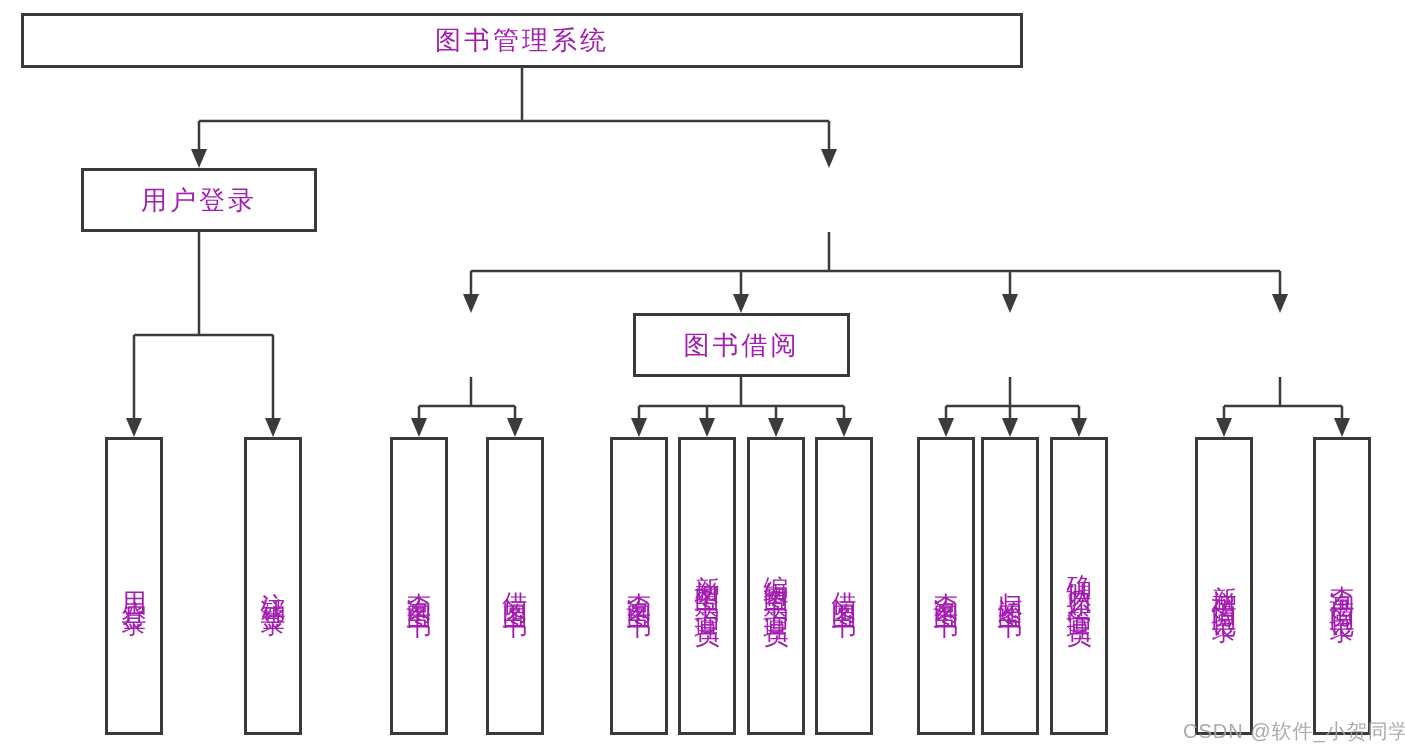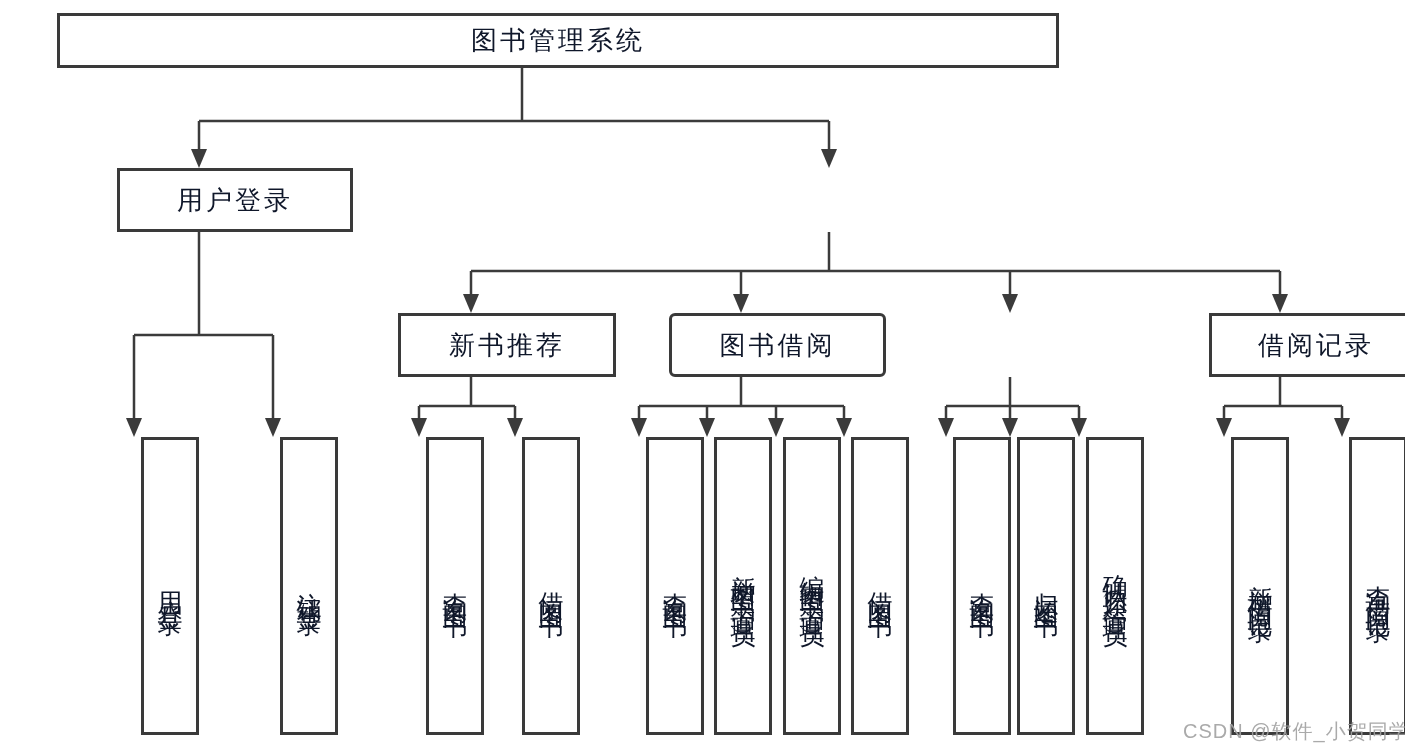--- a/index.html
+++ b/index.html
@@ -8,43 +8,42 @@
     width:1405px;height:747px;
     background:#ffffff;
     font-family:"Liberation Sans",sans-serif;
     overflow:hidden;
   }
   .box{
     position:absolute;
     box-sizing:border-box;
     border:3px solid #3a3a3a;
     background:#ffffff;
-    color:#0f172a;
+    color:#a21caf;
     display:flex;
     align-items:center;
     justify-content:center;
     z-index:2;
-    margin-left:36px;
   }
   .h-box{font-size:26px;letter-spacing:3px;white-space:nowrap;}
   .v-box{
     writing-mode:vertical-rl;
     text-orientation:mixed;
     font-size:25px;
     letter-spacing:7px;
     line-height:1;
   }
   #connectors{position:absolute;left:0;top:0;z-index:1;}
 
   
   #n-root       {left:21px;  top:13px;  width:1002px; height:55px;}
   #n-user-login {left:81px;  top:168px; width:236px;  height:64px;}
   #n-book-mgmt  {left:712px; top:168px; width:235px;  height:64px;}
   #n-l3-0{left:362px;  top:313px; width:218px; height:64px;}
-  #n-l3-1{left:633px;  top:313px; width:217px; height:64px;border-radius:6px;}
+  #n-l3-1{left:633px;  top:313px; width:217px; height:64px;}
   #n-l3-2{left:903px;  top:313px; width:214px; height:64px;}
   #n-l3-3{left:1173px; top:313px; width:214px; height:64px;}
   .leaf{top:437px;width:58px;height:298px;}
   #lf-0{left:105px;} #lf-1{left:244px;}
   #lf-2{left:390px;} #lf-3{left:486px;}
   #lf-4{left:610px;} #lf-5{left:678px;} #lf-6{left:747px;} #lf-7{left:815px;}
   #lf-8{left:917px;} #lf-9{left:981px;} #lf-10{left:1050px;}
   #lf-11{left:1195px;} #lf-12{left:1313px;}
 
   #watermark{
@@ -100,23 +99,21 @@
       <polygon points="1071,418 1087,418 1079,437"></polygon>
       <polygon points="1216,418 1232,418 1224,437"></polygon>
       <polygon points="1334,418 1350,418 1342,437"></polygon>
     </g>
   </svg>
 
   <div id="n-root" class="box h-box">图书管理系统</div>
 
   <div id="n-user-login" class="box h-box">用户登录</div>
 
-  <div id="n-l3-0" class="box h-box">新书推荐</div>
   <div id="n-l3-1" class="box h-box">图书借阅</div>
-  <div id="n-l3-3" class="box h-box">借阅记录</div>
 
   <div id="lf-0" class="box v-box leaf">用户登录</div>
   <div id="lf-1" class="box v-box leaf">注销登录</div>
 
   <div id="lf-2" class="box v-box leaf">查询图书</div>
   <div id="lf-3" class="box v-box leaf">借阅图书</div>
 
   <div id="lf-4" class="box v-box leaf">查询图书</div>
   <div id="lf-5" class="box v-box leaf">新增图书（管理员）</div>
   <div id="lf-6" class="box v-box leaf">编辑图书（管理员）</div>

